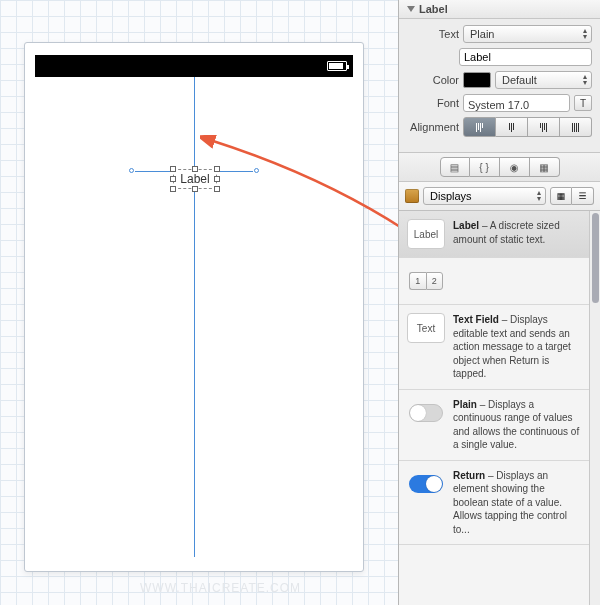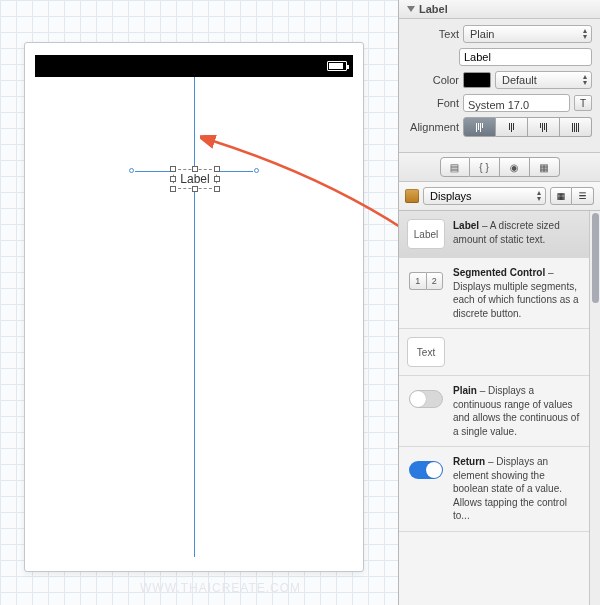--- a/index.html
+++ b/index.html
@@ -257,27 +257,27 @@
       </div>
 
 
       <div class="lib-item">
         <div class="lib-icon" style="border:none;background:none">
           <div class="seg-preview">
               <span>1</span>
               <span>2</span>
             </div>
         </div>
-        <div class="lib-text"><b>Segmented Control</b> <span> – Displays multiple segments, each of which functions as a discrete button.</span></div>
       </div>
 
       <div class="lib-item">
         <div class="lib-icon">
             <span>Text</span>
           </div>
+        <div class="lib-text"><b>Text Field</b> <span> – Displays editable text and sends an action message to a target object when Return is tapped.</span></div>
       </div>
 
       <div class="lib-item">
         <div class="lib-icon" style="border:none;background:none">
             <div class="switch-off"></div>
           </div>
         <div class="lib-text"><b>Plain</b> <span> – Displays a continuous range of values and allows the continuous of a single value.</span></div>
       </div>
 
       <div class="lib-item">

